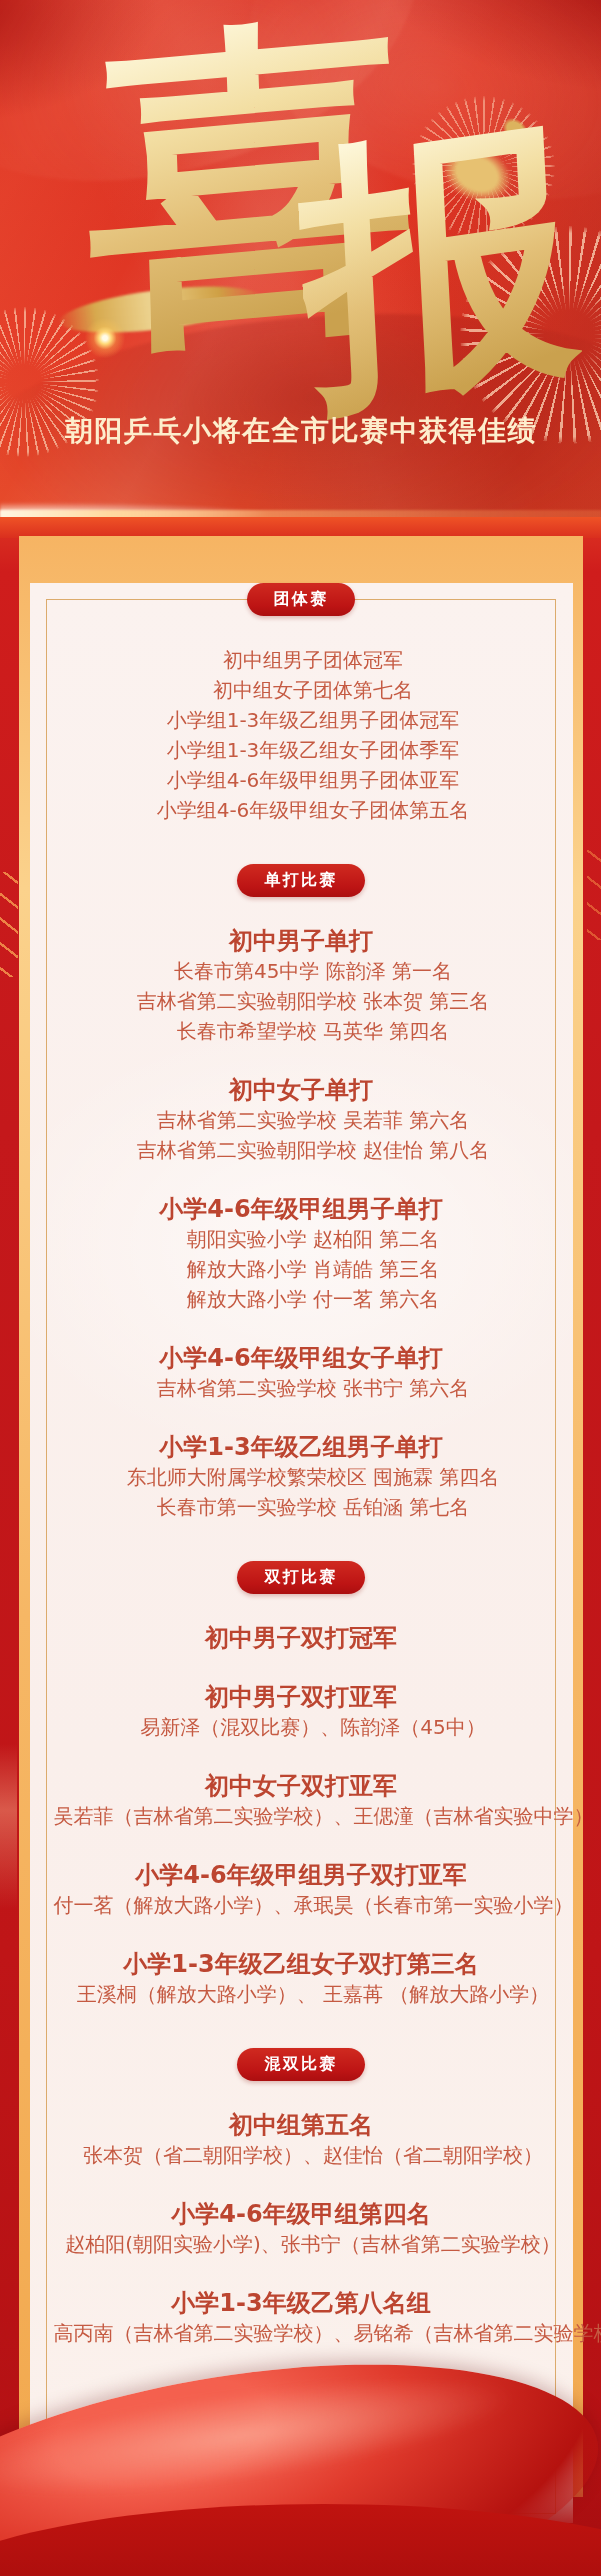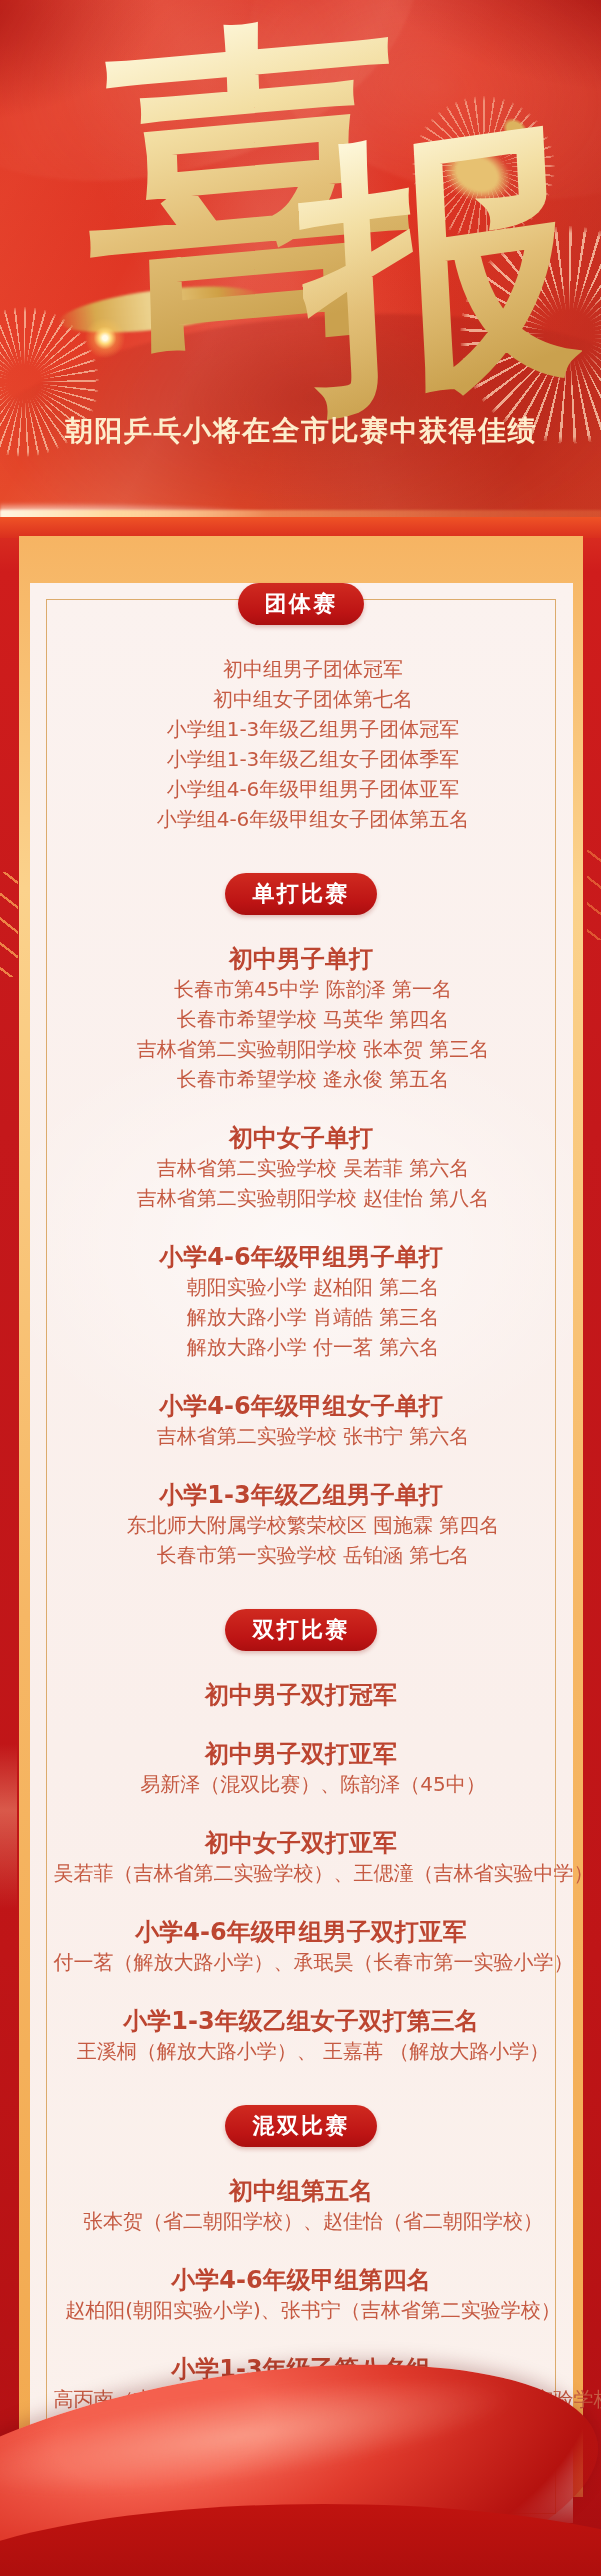--- a/index.html
+++ b/index.html
@@ -69,21 +69,21 @@
     padding:10.5px;background:linear-gradient(180deg,#f6b463 0%,#fbd28c 18%,#f6b765 55%,#f2a94f 100%);}
   .card-bg{position:relative;width:100%;height:100%;box-sizing:border-box;
     background:
       radial-gradient(ellipse 451px 316px at 50% 34%, rgba(255,255,255,.55), transparent 70%),
       linear-gradient(180deg,#fbf2ef,#faefeb 60%,#fbf1ec);}
   .card-frame{position:absolute;left:16.5px;right:16.5px;top:16.5px;bottom:9px;
     border:1.5px solid #dcab6c;pointer-events:none;}
   .card-content{position:relative;z-index:2;text-align:center;}
   .pill{display:block;width:max-content;margin:39px auto 25px;padding:6px 27px;
     border-radius:21px;background:linear-gradient(180deg,#d02a20,#bd1414 70%,#ab0e0f);
-    color:#fff;font-size:22px;font-weight:bold;letter-spacing:2.3px;
+    color:#fff;font-size:16px;font-weight:bold;letter-spacing:2.3px;
     box-shadow:0 2.3px 4.5px rgba(140,20,10,.25);}
   .section:first-child .pill{margin-top:36px;}
   .group{margin-top:29px;}
   .group:first-of-type{margin-top:0;}
   .group-title{font-size:24px;line-height:30px;font-weight:bold;color:#bc4530;}
   .result-line{font-size:20px;line-height:30px;color:#c55a42;white-space:nowrap;padding-left:24px;}
   
   .edge-streaks{position:absolute;left:0;top:872px;width:18px;height:105px;opacity:.85;
     background:repeating-linear-gradient(38deg,transparent 0 6px, rgba(255,180,90,.8) 6px 8.3px, transparent 8.3px 19.5px);}
   .edge-streaks2{position:absolute;right:0;top:850px;width:15px;height:90px;opacity:.6;
@@ -151,23 +151,22 @@
               <div class="result-line">小学组1-3年级乙组女子团体季军</div>
               <div class="result-line">小学组4-6年级甲组男子团体亚军</div>
               <div class="result-line">小学组4-6年级甲组女子团体第五名</div>
             </div>
           </div>
           <div class="section">
             <div class="pill">单打比赛</div>
             <div class="group">
               <div class="group-title">初中男子单打</div>
               <div class="result-line">长春市第45中学 陈韵泽 第一名</div>
+              <div class="result-line">吉林省第二实验朝阳学校 张本贺 第三名</div>
               <div class="result-line">长春市希望学校 马英华 第四名</div>
-              <div class="result-line">吉林省第二实验朝阳学校 张本贺 第三名</div>
-              <div class="result-line">长春市希望学校 逄永俊 第五名</div>
             </div>
             <div class="group">
               <div class="group-title">初中女子单打</div>
               <div class="result-line">吉林省第二实验学校 吴若菲 第六名</div>
               <div class="result-line">吉林省第二实验朝阳学校 赵佳怡 第八名</div>
             </div>
             <div class="group">
               <div class="group-title">小学4-6年级甲组男子单打</div>
               <div class="result-line">朝阳实验小学 赵柏阳 第二名</div>
               <div class="result-line">解放大路小学 肖靖皓 第三名</div>

